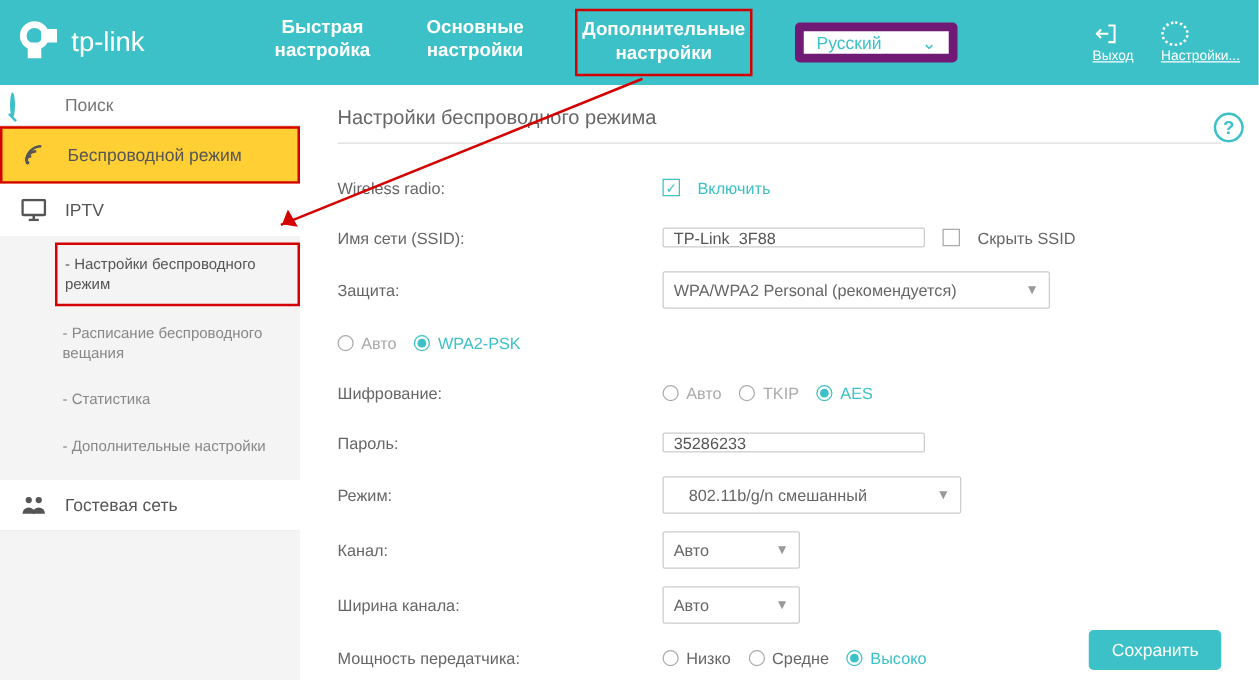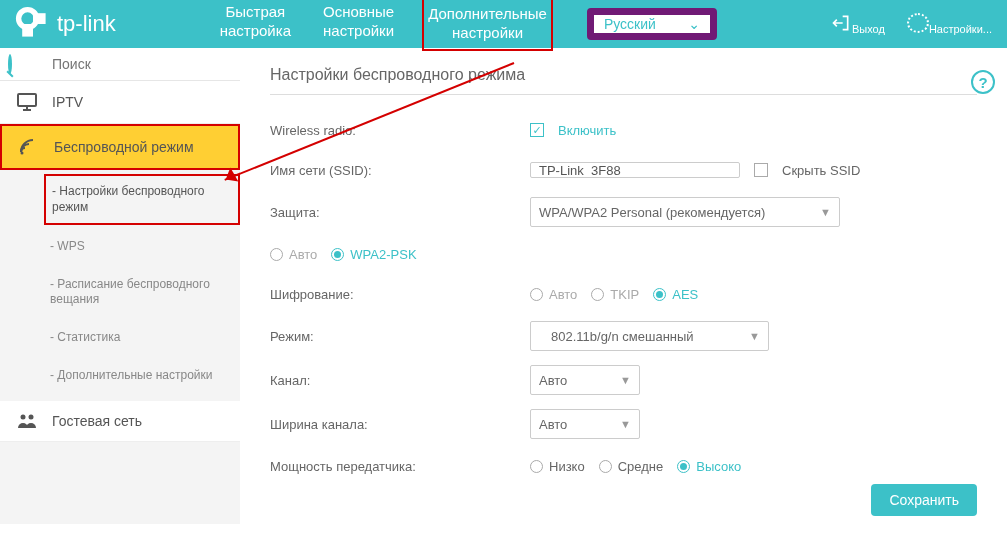--- a/index.html
+++ b/index.html
@@ -1,27 +1,27 @@
 <!DOCTYPE html>
 <html><head>
 <meta charset="utf-8">
 <style>
 * { box-sizing: border-box; margin: 0; padding: 0; }
 body { font-family: Arial, "Helvetica Neue", sans-serif; font-size: 13px; color: #555; background: #fff; width: 1007px; height: 544px; overflow: hidden; position: relative; }
 
-.header { background: #3cc1c8; height: 48px; display: flex; align-items: center; padding: 0 15px; position: relative; }
+.header { background: #3cc1c8; height: 68px; display: flex; align-items: center; padding: 0 15px; position: relative; }
 .logo { display: flex; align-items: center; color: #fff; font-size: 22px; margin-right: 100px; }
 .logo-icon { width: 36px; height: 36px; margin-right: 6px; }
-.nav { display: flex; gap: 24px; }
+.nav { display: flex; gap: 37px; font-weight: bold; }
 .nav-item { color: #fff; font-size: 15px; text-align: center; cursor: pointer; padding: 6px 4px; line-height: 1.25; }
 .nav-item.active { border: 2px solid #d40000; }
 .lang { margin-left: 34px; background: #fff; border: 7px solid #701a75; border-radius: 4px; width: 130px; height: 32px; display: flex; align-items: center; justify-content: space-between; padding: 0 10px; color: #3cc1c8; font-size: 14px; cursor: pointer; }
 .lang .chev { color: #3cc1c8; }
 .header-actions { margin-left: auto; display: flex; gap: 22px; color: #fff; }
-.header-act { display: flex; flex-direction: row; align-items: flex-end; font-size: 11px; cursor: pointer; }
+.header-act { display: flex; flex-direction: column; align-items: flex-start; font-size: 11px; cursor: pointer; text-decoration: underline; }
 .header-act svg, .header-act .icon-box { width: 22px; height: 20px; margin-bottom: 2px; }
 
 .layout { display: flex; height: calc(100% - 68px); }
 
 .sidebar { width: 240px; background: #f4f4f4; display: flex; flex-direction: column; }
 .search { background: #fff; padding: 6px 8px; display: flex; align-items: center; border-bottom: 1px solid #e6e6e6; gap: 32px; }
 .search .sicon { width: 20px; height: 20px; border: 2px solid #3cc1c8; border-radius: 50%; position: relative; margin-right: 8px; }
 .search .sicon::after { content: ''; position: absolute; width: 8px; height: 2px; background: #3cc1c8; transform: rotate(45deg); bottom: -3px; right: -4px; }
 .search input { border: none; outline: none; font-size: 14px; color: #888; flex: 1; background: transparent; }
 
@@ -109,45 +109,44 @@
       <span>Настройки...</span>
     </div>
   </div>
 </div>
 
 <div class="layout">
   <div class="sidebar">
     <div class="search">
       <span class="sicon"></span>
       <input type="text" placeholder="Поиск" style="">
-    </div>
-    <div class="side-item">
-      <span class="icon">
-        <svg width="20" height="18" viewBox="0 0 20 18">
-            <rect x="1" y="1" width="18" height="12" rx="1" fill="none" stroke="#555" stroke-width="2"></rect>
-            <line x1="6" y1="17" x2="14" y2="17" stroke="#555" stroke-width="2"></line>
-            <line x1="10" y1="13" x2="10" y2="17" stroke="#555" stroke-width="2"></line>
-          </svg>
-      </span>
-      <span>IPTV</span>
     </div>
     <div class="side-item active">
       <span class="icon">
         <svg width="20" height="18" viewBox="0 0 20 18">
             <path d="M2 14 A12 12 0 0 1 14 2" fill="none" stroke="#555" stroke-width="2"></path>
             <path d="M2 14 A8 8 0 0 1 10 6" fill="none" stroke="#555" stroke-width="2"></path>
             <path d="M2 14 A4 4 0 0 1 6 10" fill="none" stroke="#555" stroke-width="2"></path>
             <circle cx="3" cy="15" r="1.5" fill="#555"></circle>
           </svg>
       </span>
       <span>Беспроводной режим</span>
     </div>
+    <div class="side-item">
+      <span class="icon">
+        <svg width="20" height="18" viewBox="0 0 20 18">
+            <rect x="1" y="1" width="18" height="12" rx="1" fill="none" stroke="#555" stroke-width="2"></rect>
+            <line x1="6" y1="17" x2="14" y2="17" stroke="#555" stroke-width="2"></line>
+            <line x1="10" y1="13" x2="10" y2="17" stroke="#555" stroke-width="2"></line>
+          </svg>
+      </span>
+      <span>IPTV</span>
+    </div>
     <div class="sub-items">
       <div class="sub-item active-sub">- Настройки беспроводного режим</div>
-      <div class="sub-item">- WPS</div>
       <div class="sub-item">- Расписание беспроводного вещания</div>
       <div class="sub-item">- Статистика</div>
       <div class="sub-item">- Дополнительные настройки</div>
     </div>
     <div class="side-item">
       <span class="icon">
         <svg width="20" height="16" viewBox="0 0 20 16">
             <circle cx="6" cy="4" r="2.5" fill="#555"></circle>
             <circle cx="14" cy="4" r="2.5" fill="#555"></circle>
             <path d="M1 15 a5 5 0 0 1 10 0 z" fill="#555"></path>
@@ -213,20 +212,26 @@
             <span class="dot"></span>
             <span>TKIP</span>
           </span>
         <span class="radio selected">
             <span class="dot sel"></span>
             <span>AES</span>
           </span>
       </div>
     </div>
 
+    <div class="row">
+      <div class="label">Пароль:</div>
+      <div class="controls">
+        <input class="text-input w210" value="35286233" style="">
+      </div>
+    </div>
 
     <div class="row">
       <div class="label">Режим:</div>
       <div class="controls">
         <div class="select w210">
           <span>802.11b/g/n смешанный</span>
           <span class="arrow">▼</span>
         </div>
       </div>
     </div>

